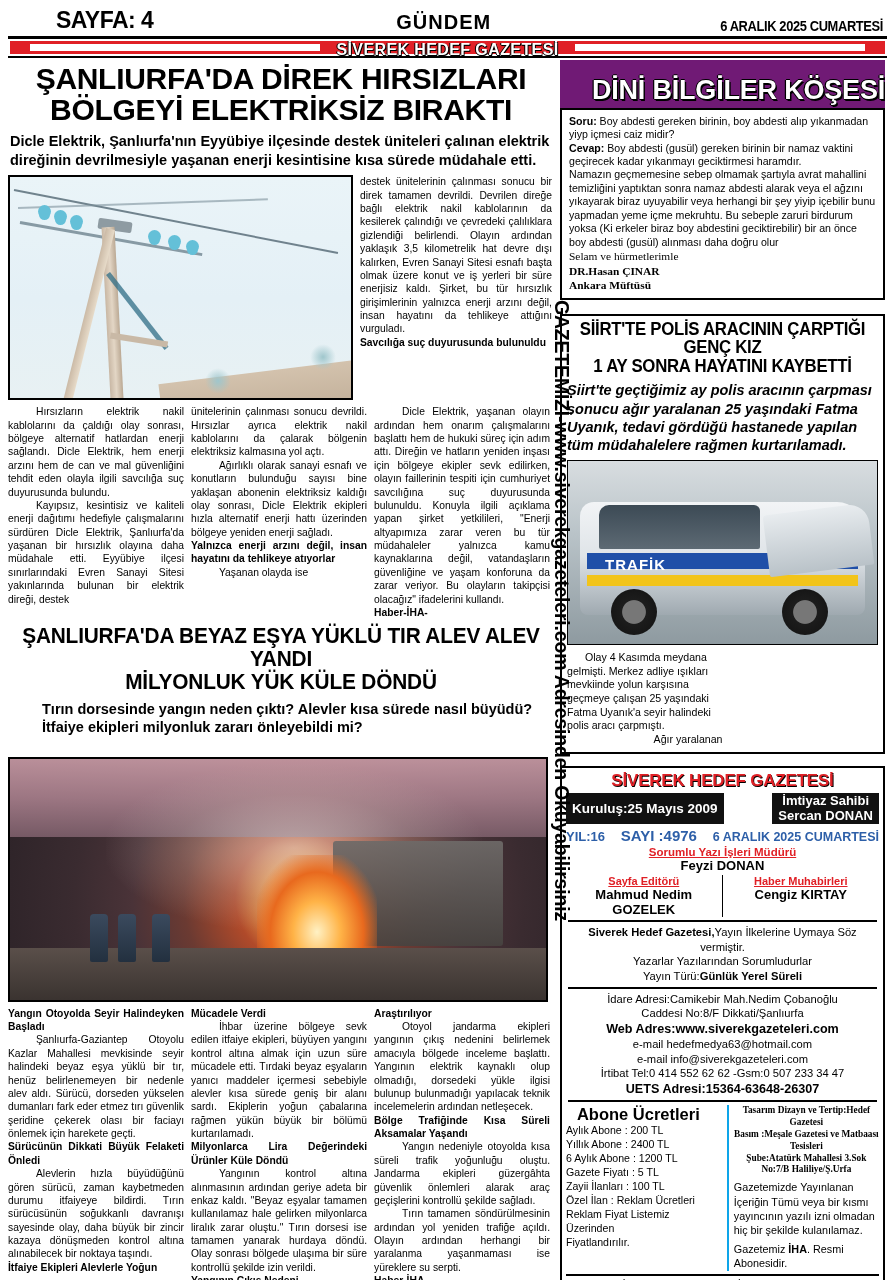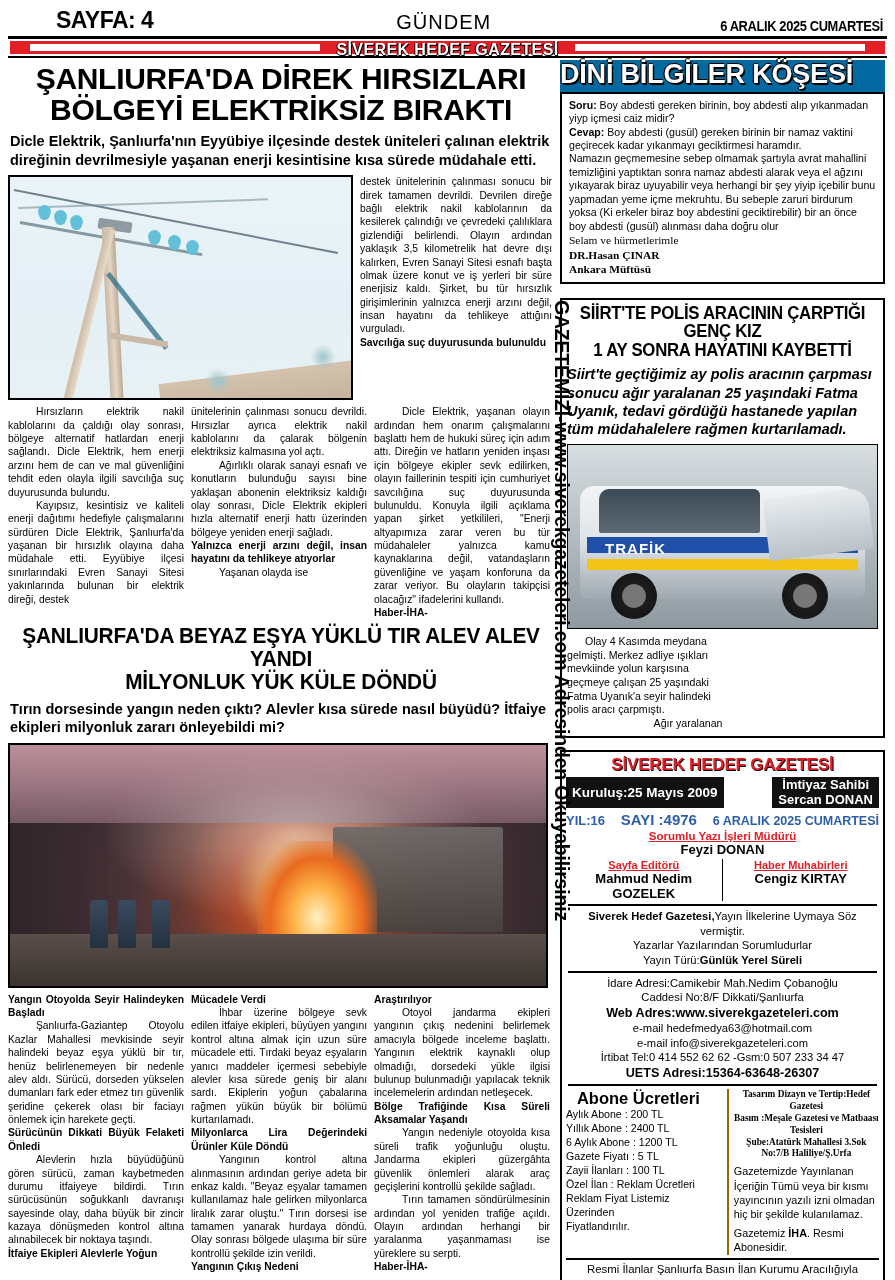--- a/index.html
+++ b/index.html
@@ -7,21 +7,21 @@
     width: 895px; height: 1280px;
     background: #ffffff;
     font-family: "Liberation Sans", sans-serif;
     overflow: hidden;
   }
   .page { position: relative; width: 895px; height: 1280px; background: #fff; padding: 0 8px; }
 
   
   .topbar { display: flex; align-items: flex-end; justify-content: space-between; height: 36px; padding: 4px 4px 2px 4px; }
   .topbar-left { font-size: 23px; font-weight: bold; letter-spacing: -0.5px; font-family: "Liberation Sans", sans-serif; margin-left: 44px; }
-  .topbar-center { font-size: 20px; font-weight: normal; letter-spacing: 1px; margin-left: 28px; }
+  .topbar-center { font-size: 20px; font-weight: bold; letter-spacing: 1px; margin-left: 28px; }
   .topbar-right { font-size: 14px; font-weight: bold; letter-spacing: -0.4px; transform: scaleX(0.92); transform-origin: right bottom; }
 
   
   .redband { position: relative; height: 22px; border-top: 3px solid #000; border-bottom: 2px solid #000; background: #fff; margin-bottom: 2px; }
   .redband .bar { position: absolute; left: 2px; right: 2px; top: 2px; bottom: 2px; background: #e02026; }
   .redband .inner-left { position: absolute; left: 22px; top: 5px; bottom: 5px; width: 290px; background: #fff; }
   .redband .inner-right { position: absolute; right: 22px; top: 5px; bottom: 5px; width: 290px; background: #fff; }
   .redband .title {
     position: absolute; left: 0; right: 0; top: -1px; text-align: center;
     color: #fff; font-size: 16px; font-weight: bold; letter-spacing: 0.4px;
@@ -74,21 +74,21 @@
   .cols3 { display: flex; gap: 7px; margin-top: 5px; }
   .cols3 .c { width: 176px; font-size: 10.3px; line-height: 1.30; text-align: justify; }
   .cols3 .c p { text-indent: 28px; margin: 0; }
   .cols3 .c p.noind { text-indent: 0; }
 
   
   .hl2 {
     font-size: 21.5px; font-weight: bold; text-align: center; line-height: 1.06;
     letter-spacing: -0.2px; padding: 6px 0 1px 0; transform: scaleX(0.97);
   }
-  .deck2 { font-size: 14.5px; font-weight: bold; line-height: 1.28; padding: 5px 2px 6px 2px; }
+  .deck2 { font-size: 14.5px; font-weight: bold; line-height: 1.28; padding: 5px 2px 20px 2px; margin-left: 32px; }
   .photo-fire {
     width: 540px; height: 245px; border: 2px solid #000; position: relative; overflow: hidden;
     background: radial-gradient(circle at 54% 58%, #ffd9a0 0%, #f0a04a 9%, #b04a2a 20%, #6b3a32 36%, #4a3338 52%, #3a2b30 70%, #2b2227 100%);
   }
   .photo-fire .sky { position: absolute; left:0; top:0; right:0; height: 78px; background: linear-gradient(180deg,#c99ba6,#a87f8c 50%, #7d5f6b); opacity:.9;}
   .photo-fire .smoke { position:absolute; left: 18%; top: 2%; width: 70%; height: 70%; background: radial-gradient(ellipse at center, rgba(235,228,225,.55) 0%, rgba(190,175,172,.25) 45%, rgba(0,0,0,0) 72%); }
   .photo-fire .flame { position:absolute; left: 46%; top: 40%; width: 120px; height: 110px; background: radial-gradient(ellipse at 50% 70%, #fff1c4 0%, #ffb347 28%, #e8691e 55%, rgba(150,40,20,0) 78%); }
   .photo-fire .truck { position:absolute; right: 8%; top: 34%; width: 170px; height: 105px; background: linear-gradient(180deg,#6e6a68,#474340); border-radius: 3px; opacity:.92;}
   .photo-fire .ground2 { position:absolute; left:0; right:0; bottom:0; height: 52px; background: linear-gradient(180deg,#5a4f4a,#3a3330); }
   .photo-fire .ff { position:absolute; bottom: 38px; width: 18px; height: 48px; background: linear-gradient(180deg,#3b4a5e,#23303f); border-radius: 4px 4px 2px 2px; }
@@ -103,23 +103,23 @@
     position: absolute; left: 548px; top: 300px; width: 26px; height: 800px;
     display: flex; align-items: flex-start; justify-content: center;
   }
   .vertical-strip span {
     writing-mode: vertical-rl; text-orientation: mixed;
     font-size: 19.5px; font-weight: bold; letter-spacing: -0.2px; white-space: nowrap;
   }
 
   
   .dini-head {
-    background: #0369a1; color: #fff; text-align: left;
+    background: #701a75; color: #fff; text-align: right;
     font-size: 27px; font-weight: bold; letter-spacing: -0.2px;
-    padding: 0 0 3px 0; line-height: 1.06;
+    padding: 16px 0 3px 0; line-height: 1.06;
     text-shadow: 1.5px 1.5px 0 #000, -1.2px 0 0 #000, 0 1.2px 0 #000, 0 -1.2px 0 #000;
   }
   .boxed { border: 2px solid #000; padding: 5px 7px; }
   .dini-body { font-size: 10.6px; line-height: 1.27; text-align: left; }
   .dini-body b { font-weight: bold; }
   .dini-body .serif { font-family: "Liberation Serif", serif; font-size: 11.4px; }
   .dini-body .serif.bold { font-weight: bold; }
 
   .siirt-box { border: 2px solid #000; margin-top: 14px; padding: 4px 5px 6px 5px; }
   .siirt-hl { font-size: 17.5px; font-weight: bold; text-align: center; line-height: 1.08; letter-spacing: -0.3px; transform: scaleX(0.96); }
@@ -157,21 +157,21 @@
   .imp-row3 .half { width: 50%; text-align: center; }
   .imp-row3 .half:first-child { border-right: 1px solid #000; }
   .imp-lbl { color: #e02026; text-decoration: underline; font-size: 11px; font-weight: bold; }
   .imp-val { font-weight: bold; font-size: 13px; }
   .imp-hr { border-top: 2px solid #000; margin: 3px 2px; }
   .imp-center { text-align: center; font-size: 11.2px; line-height: 1.3; }
   .imp-center b { font-weight: bold; }
   .imp-center .big { font-size: 12.6px; font-weight: bold; }
 
   .abone { display: flex; margin-top: 2px; }
-  .abone .left { width: 52%; border-right: 2px solid #a16207; padding-right: 16px; }
+  .abone .left { width: 52%; border-right: 2px solid #0ea5e9; padding-right: 16px; }
   .abone .right { width: 48%; padding-left: 5px; }
   .abone-title { font-weight: bold; font-size: 16.5px; text-align: center; }
   .abone-list { font-size: 10.6px; line-height: 1.32; }
   .tasarim { font-family: "Liberation Serif", serif; font-weight: bold; font-size: 9.3px; text-align: center; line-height: 1.28; }
   .copyr { font-size: 10.8px; line-height: 1.33; margin-top: 4px; }
   .resmi { border-top: 2px solid #000; margin-top: 3px; padding-top: 2px; text-align: center; font-size: 11.4px; line-height: 1.3; }
 </style>
 </head>
 <body>
 

